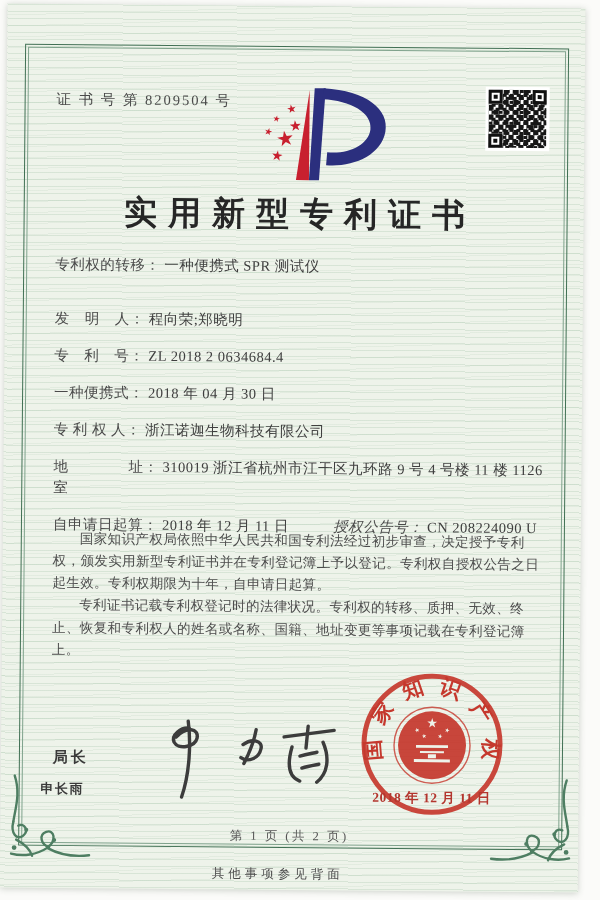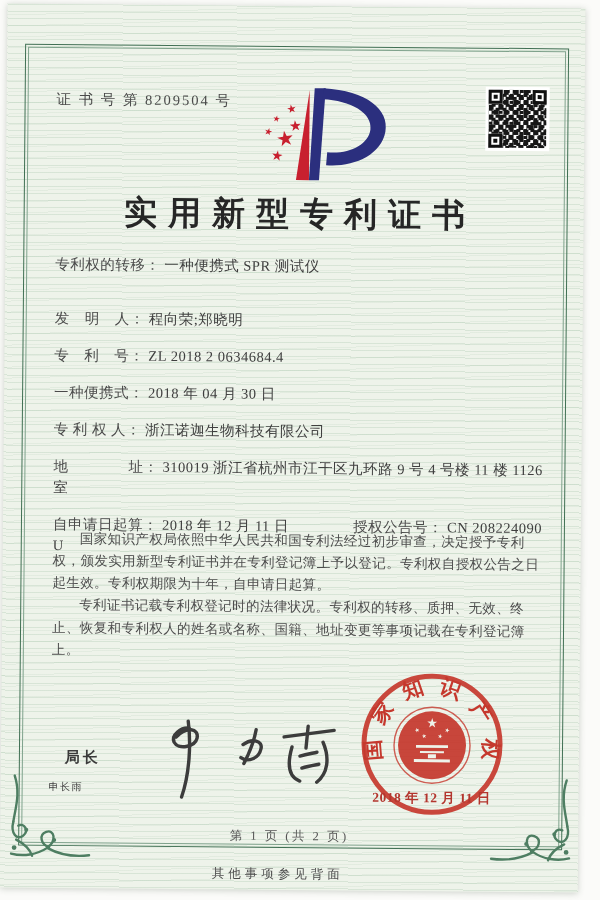--- a/index.html
+++ b/index.html
@@ -51,30 +51,30 @@
     position:absolute;left:0;top:186px;width:100%;text-align:center;
     font-size:33px;font-weight:700;color:#262626;letter-spacing:11px;
     padding-left:11px;
   }
 
   .fields{position:absolute;left:50px;top:250px;width:500px;font-size:14.5px;color:#474747;}
   .field-row{margin-bottom:16px;line-height:21px;letter-spacing:.5px;}
   .field-row.first{margin-bottom:33px;}
   .f-label{color:#4a4a4a;}
   .f-value{color:#3f3f3f;margin-left:4px;}
-  .pair2{margin-left:64px;}
+  .pair2{margin-left:44px;font-style:italic;}
 
   .paras{
     position:absolute;left:50px;top:524px;width:494px;
     font-size:13.5px;line-height:1.64;color:#4d4d4d;letter-spacing:.4px;
   }
   .paras p{margin:0;text-indent:2em;}
 
-  .sig-title{position:absolute;left:64px;top:744px;font-size:15px;color:#3a3a3a;letter-spacing:3px;font-weight:600;}
-  .sig-name{position:absolute;left:48px;top:776px;font-size:10px;color:#3a3a3a;letter-spacing:1.5px;font-weight:400;}
+  .sig-title{position:absolute;left:52px;top:744px;font-size:15px;color:#3a3a3a;letter-spacing:3px;font-weight:600;}
+  .sig-name{position:absolute;left:40px;top:776px;font-size:13px;color:#3a3a3a;letter-spacing:1.5px;font-weight:700;}
   .signature{position:absolute;left:135px;top:708px;width:215px;height:98px;}
 
   .seal{position:absolute;left:352px;top:662px;width:160px;height:172px;}
 
   .page-no{
     position:absolute;left:0;top:822px;width:100%;text-align:center;
     font-size:12.5px;color:#555;letter-spacing:2.5px;
   }
   .backnote{
     position:absolute;left:212px;top:860px;

